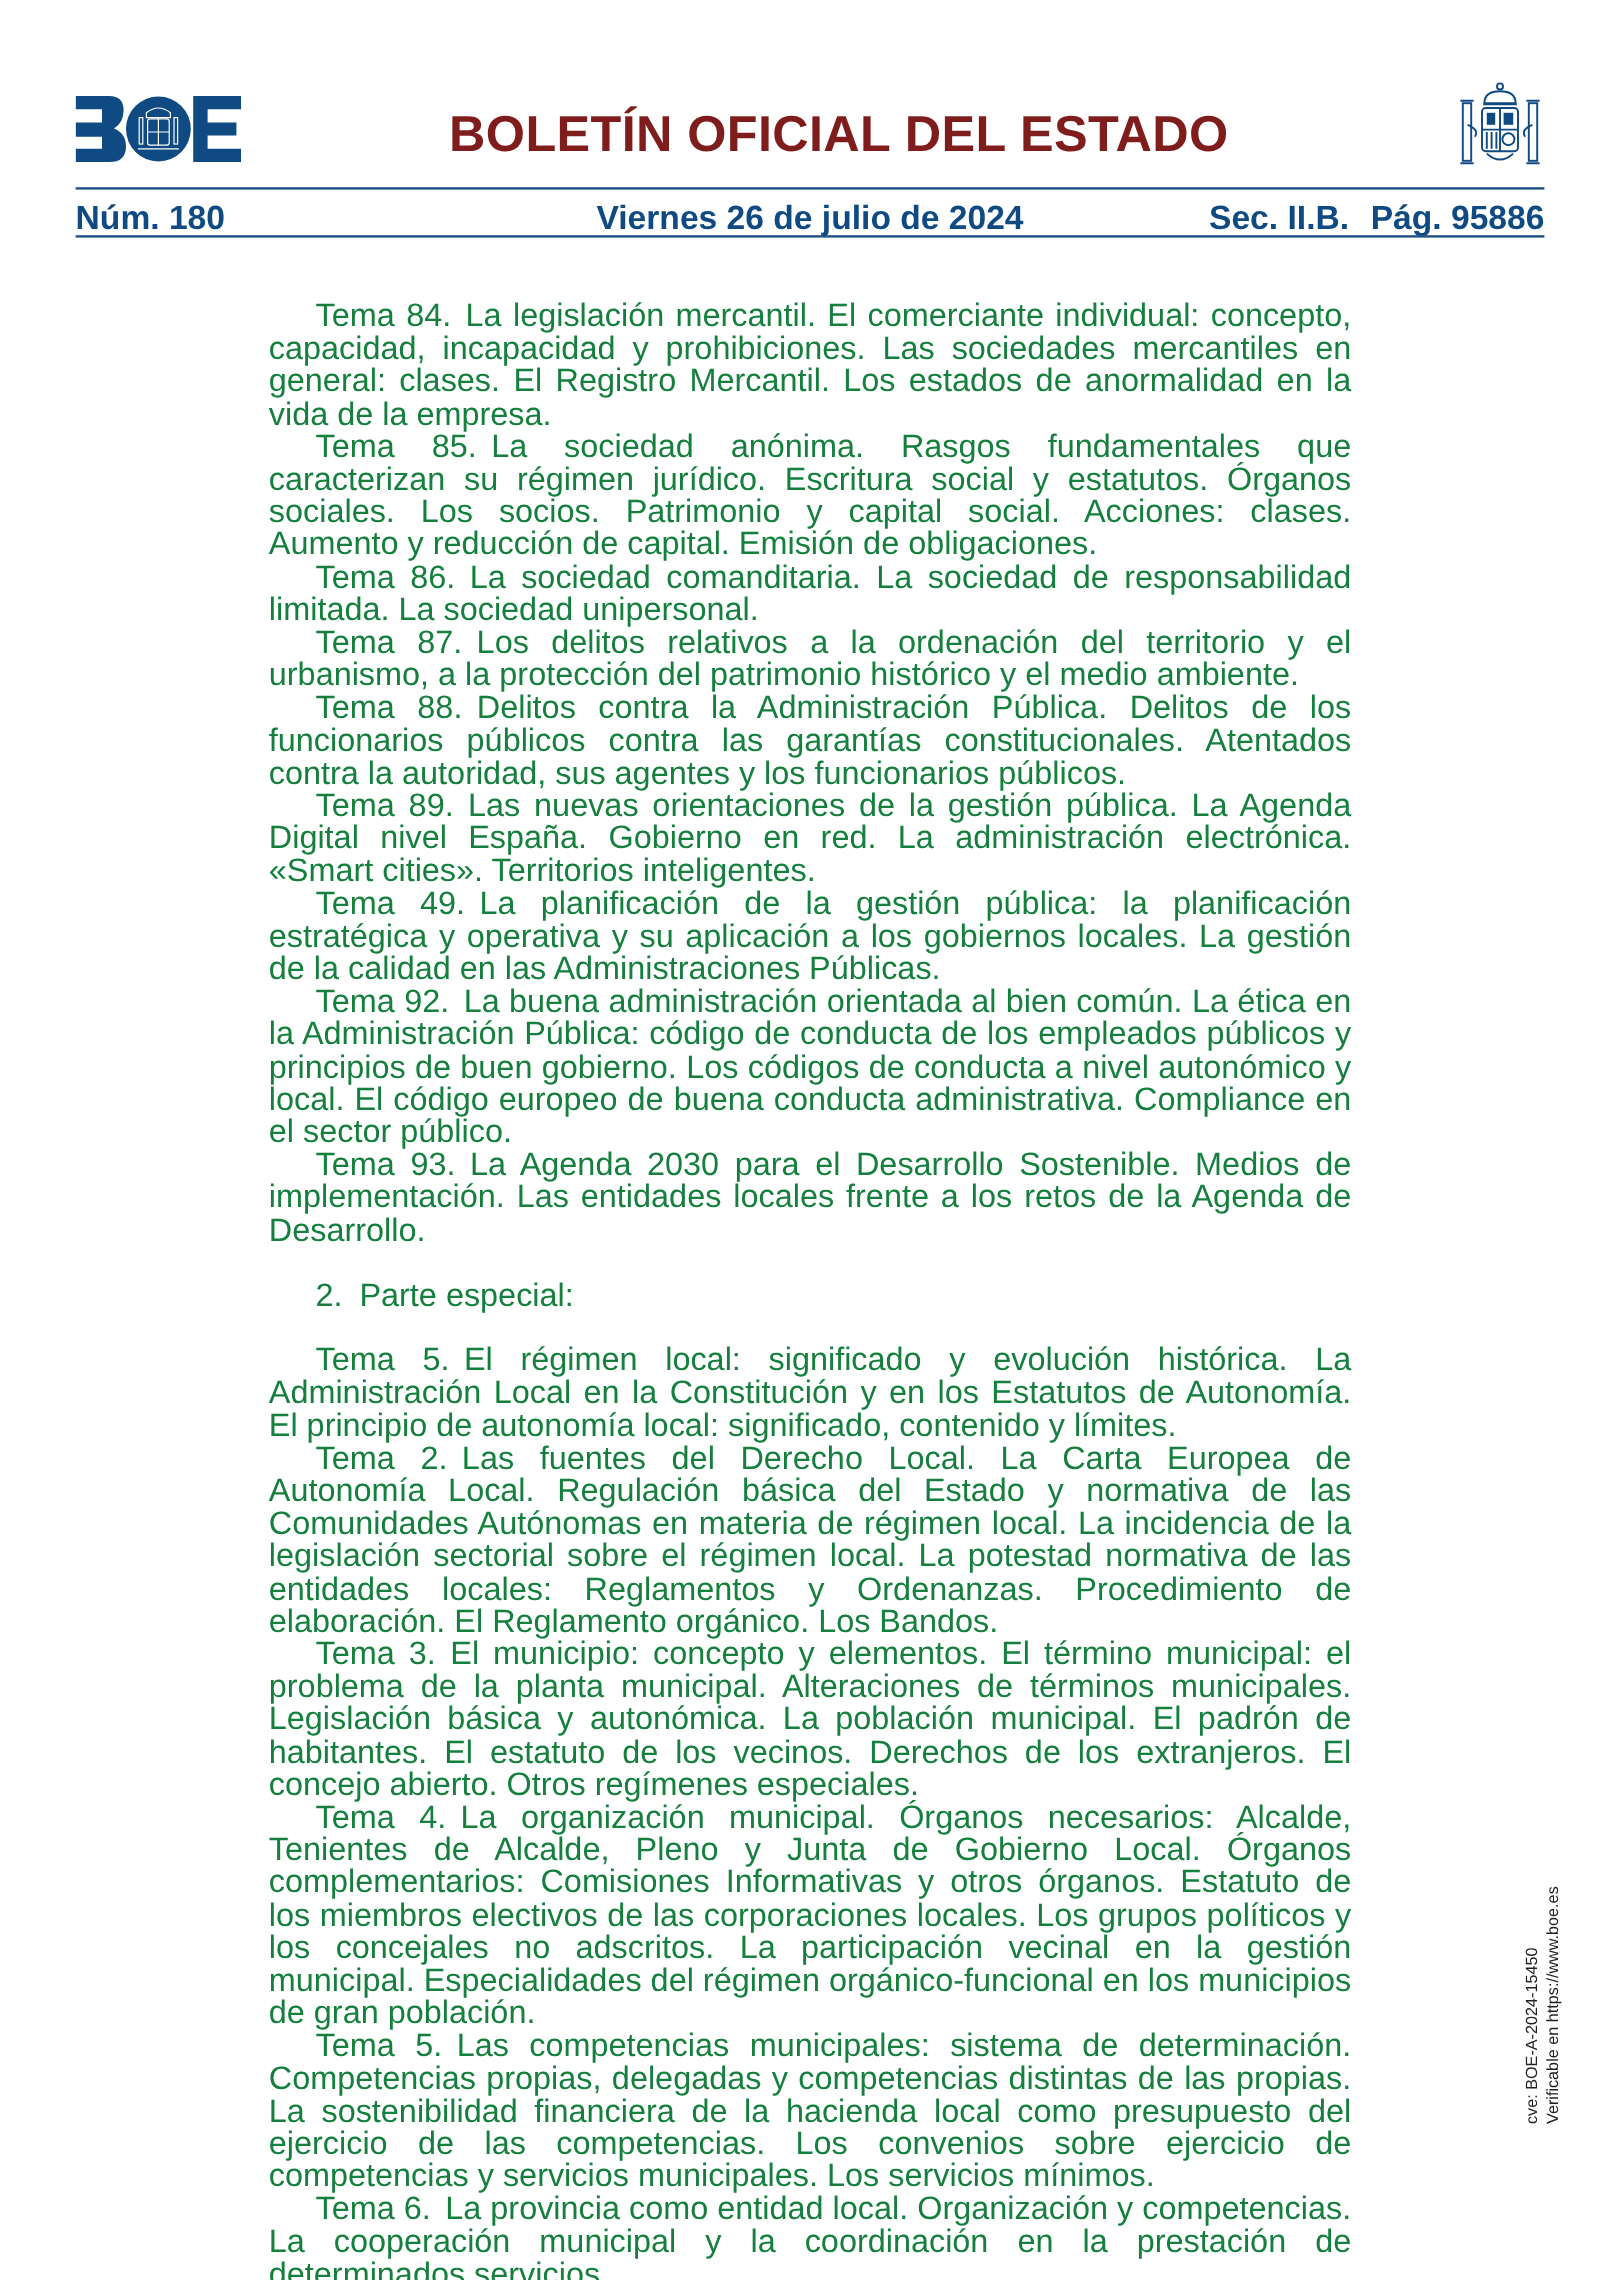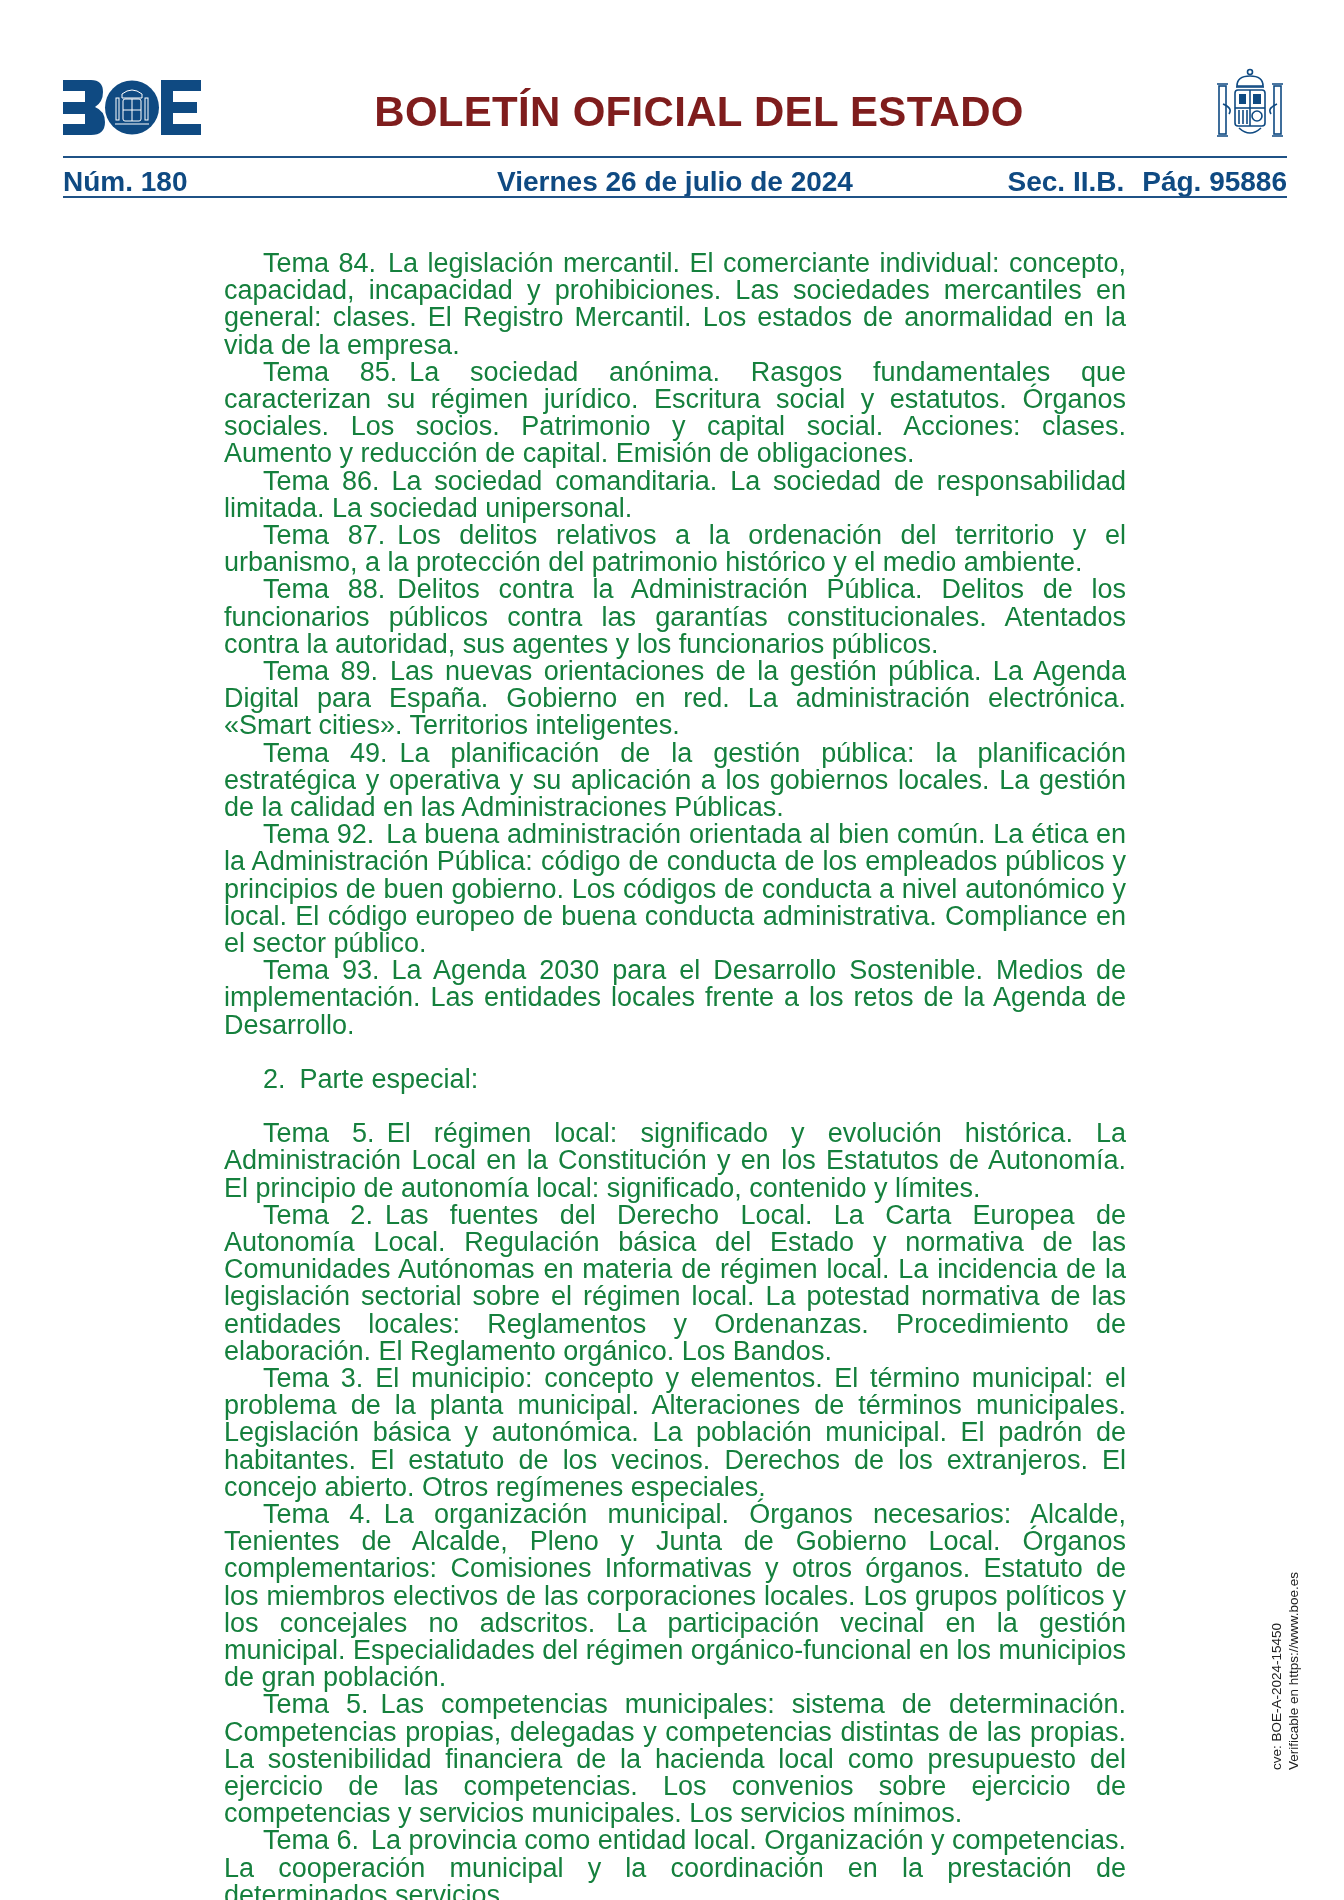--- a/index.html
+++ b/index.html
@@ -78,21 +78,21 @@
 </div>
 
 <div class="rule r2"></div>
 
 <div class="content">
   <p><span class="tema">Tema 84.</span><span>La legislación mercantil. El comerciante individual: concepto, capacidad, incapacidad y prohibiciones. Las sociedades mercantiles en general: clases. El Registro Mercantil. Los estados de anormalidad en la vida de la empresa.</span></p>
   <p><span class="tema">Tema 85.</span><span>La sociedad anónima. Rasgos fundamentales que caracterizan su régimen jurídico. Escritura social y estatutos. Órganos sociales. Los socios. Patrimonio y capital social. Acciones: clases. Aumento y reducción de capital. Emisión de obligaciones.</span></p>
   <p><span class="tema">Tema 86.</span><span>La sociedad comanditaria. La sociedad de responsabilidad limitada. La sociedad unipersonal.</span></p>
   <p><span class="tema">Tema 87.</span><span>Los delitos relativos a la ordenación del territorio y el urbanismo, a la protección del patrimonio histórico y el medio ambiente.</span></p>
   <p><span class="tema">Tema 88.</span><span>Delitos contra la Administración Pública. Delitos de los funcionarios públicos contra las garantías constitucionales. Atentados contra la autoridad, sus agentes y los funcionarios públicos.</span></p>
-  <p><span class="tema">Tema 89.</span><span>Las nuevas orientaciones de la gestión pública. La Agenda Digital para España. Gobierno en red. La administración electrónica. «Smart cities». Territorios inteligentes.</span></p>
+  <p><span class="tema">Tema 89.</span><span>Las nuevas orientaciones de la gestión pública. La Agenda Digital nivel España. Gobierno en red. La administración electrónica. «Smart cities». Territorios inteligentes.</span></p>
   <p><span class="tema">Tema 49.</span><span>La planificación de la gestión pública: la planificación estratégica y operativa y su aplicación a los gobiernos locales. La gestión de la calidad en las Administraciones Públicas.</span></p>
   <p><span class="tema">Tema 92.</span><span>La buena administración orientada al bien común. La ética en la Administración Pública: código de conducta de los empleados públicos y principios de buen gobierno. Los códigos de conducta a nivel autonómico y local. El código europeo de buena conducta administrativa. Compliance en el sector público.</span></p>
   <p><span class="tema">Tema 93.</span><span>La Agenda 2030 para el Desarrollo Sostenible. Medios de implementación. Las entidades locales frente a los retos de la Agenda de Desarrollo.</span></p>
 
   <div class="section"><span class="sec-num">2.</span><span>Parte especial:</span></div>
 
   <p><span class="tema">Tema 5.</span><span>El régimen local: significado y evolución histórica. La Administración Local en la Constitución y en los Estatutos de Autonomía. El principio de autonomía local: significado, contenido y límites.</span></p>
   <p><span class="tema">Tema 2.</span><span>Las fuentes del Derecho Local. La Carta Europea de Autonomía Local. Regulación básica del Estado y normativa de las Comunidades Autónomas en materia de régimen local. La incidencia de la legislación sectorial sobre el régimen local. La potestad normativa de las entidades locales: Reglamentos y Ordenanzas. Procedimiento de elaboración. El Reglamento orgánico. Los Bandos.</span></p>
   <p><span class="tema">Tema 3.</span><span>El municipio: concepto y elementos. El término municipal: el problema de la planta municipal. Alteraciones de términos municipales. Legislación básica y autonómica. La población municipal. El padrón de habitantes. El estatuto de los vecinos. Derechos de los extranjeros. El concejo abierto. Otros regímenes especiales.</span></p>
   <p><span class="tema">Tema 4.</span><span>La organización municipal. Órganos necesarios: Alcalde, Tenientes de Alcalde, Pleno y Junta de Gobierno Local. Órganos complementarios: Comisiones Informativas y otros órganos. Estatuto de los miembros electivos de las corporaciones locales. Los grupos políticos y los concejales no adscritos. La participación vecinal en la gestión municipal. Especialidades del régimen orgánico-funcional en los municipios de gran población.</span></p>

